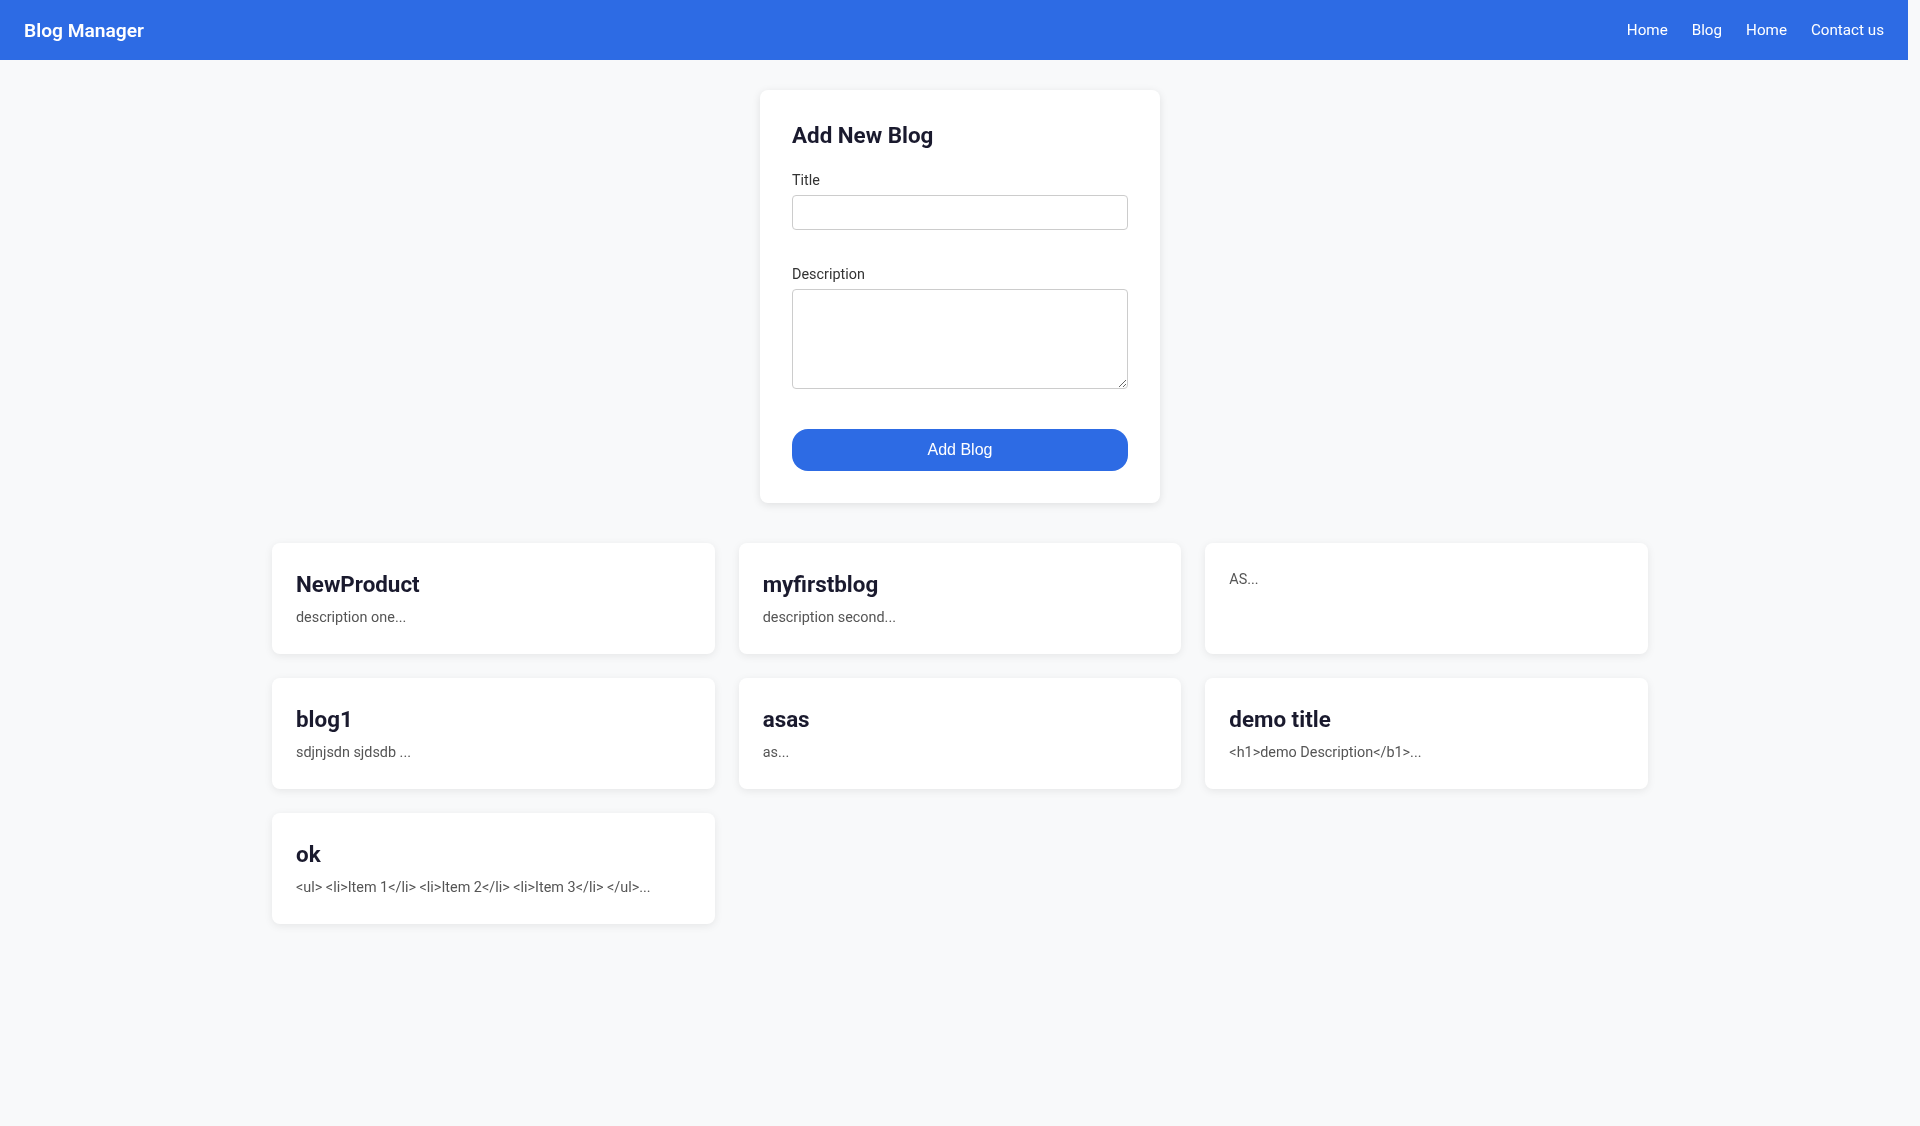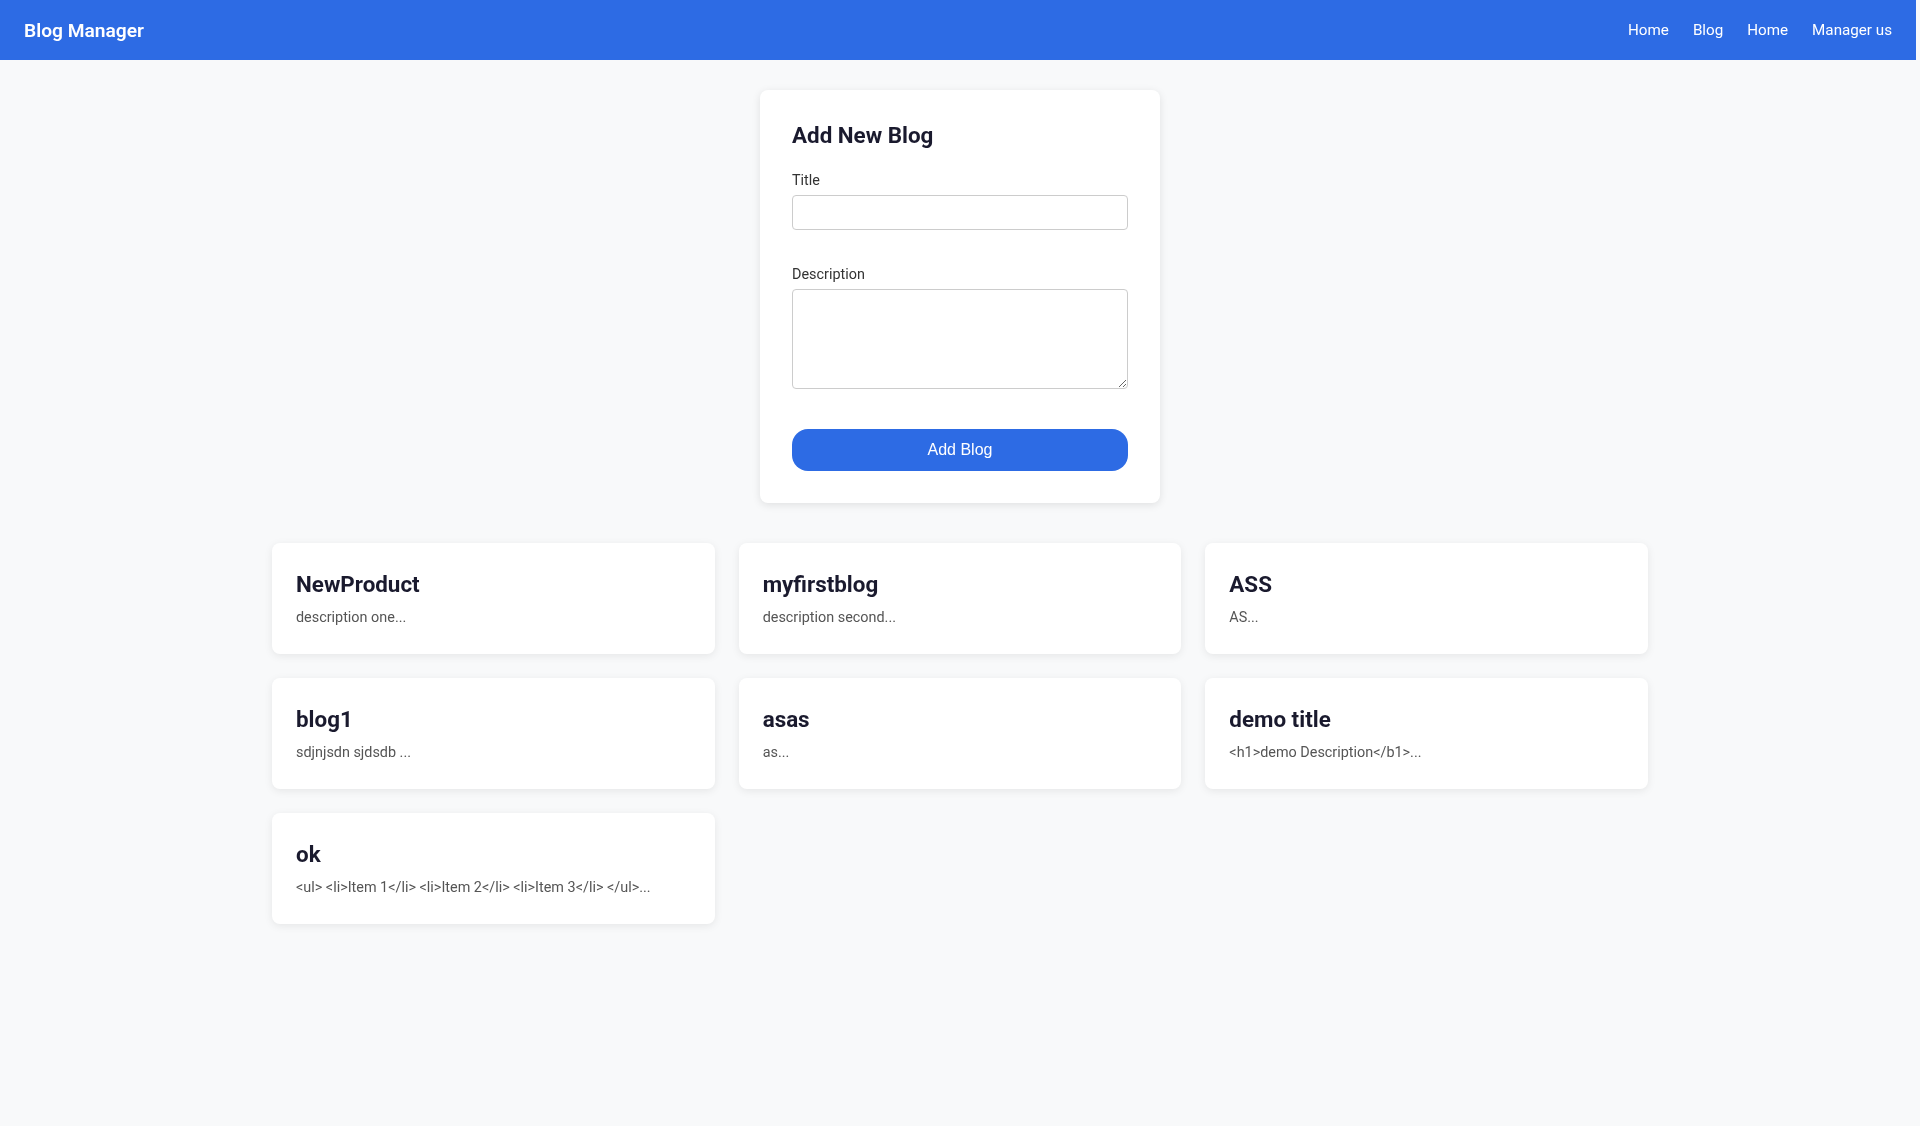--- a/index.html
+++ b/index.html
@@ -19,21 +19,21 @@
       background-color: #2d6be4;
       color: white;
       display: flex;
       align-items: center;
       justify-content: space-between;
       padding: 0 24px;
       height: 60px;
       position: fixed;
       top: 0;
       left: 0;
-      right: 4px;
+      right: 12px;
       z-index: 100;
     }
 
     .navbar-brand {
       font-size: 1.2rem;
       font-weight: 600;
       color: white;
     }
 
     .navbar-links {
@@ -149,21 +149,21 @@
   </style>
 </head>
 <body>
 
 <nav class="navbar">
   <span class="navbar-brand">Blog Manager</span>
   <div class="navbar-links">
     <a>Home</a>
     <a>Blog</a>
     <a>Home</a>
-    <a>Manager us</a>
+    <a>Contact us</a>
   </div>
 </nav>
 
 <div class="main-content">
 
   <div class="form-container">
     <h2 class="form-title">Add New Blog</h2>
 
     <div class="form-group">
       <label class="form-label">Title</label>
@@ -181,21 +181,20 @@
   <div class="cards-grid">
   <div class="blog-card">
         <div class="blog-card-title">NewProduct</div>
         <div class="blog-card-description">description one...</div>
       </div>
       <div class="blog-card">
         <div class="blog-card-title">myfirstblog</div>
         <div class="blog-card-description">description second...</div>
       </div>
       <div class="blog-card">
-        <div class="blog-card-title">ASS</div>
         <div class="blog-card-description">AS...</div>
       </div>
       <div class="blog-card">
         <div class="blog-card-title">blog1</div>
         <div class="blog-card-description">sdjnjsdn sjdsdb ...</div>
       </div>
       <div class="blog-card">
         <div class="blog-card-title">asas</div>
         <div class="blog-card-description">as...</div>
       </div>

